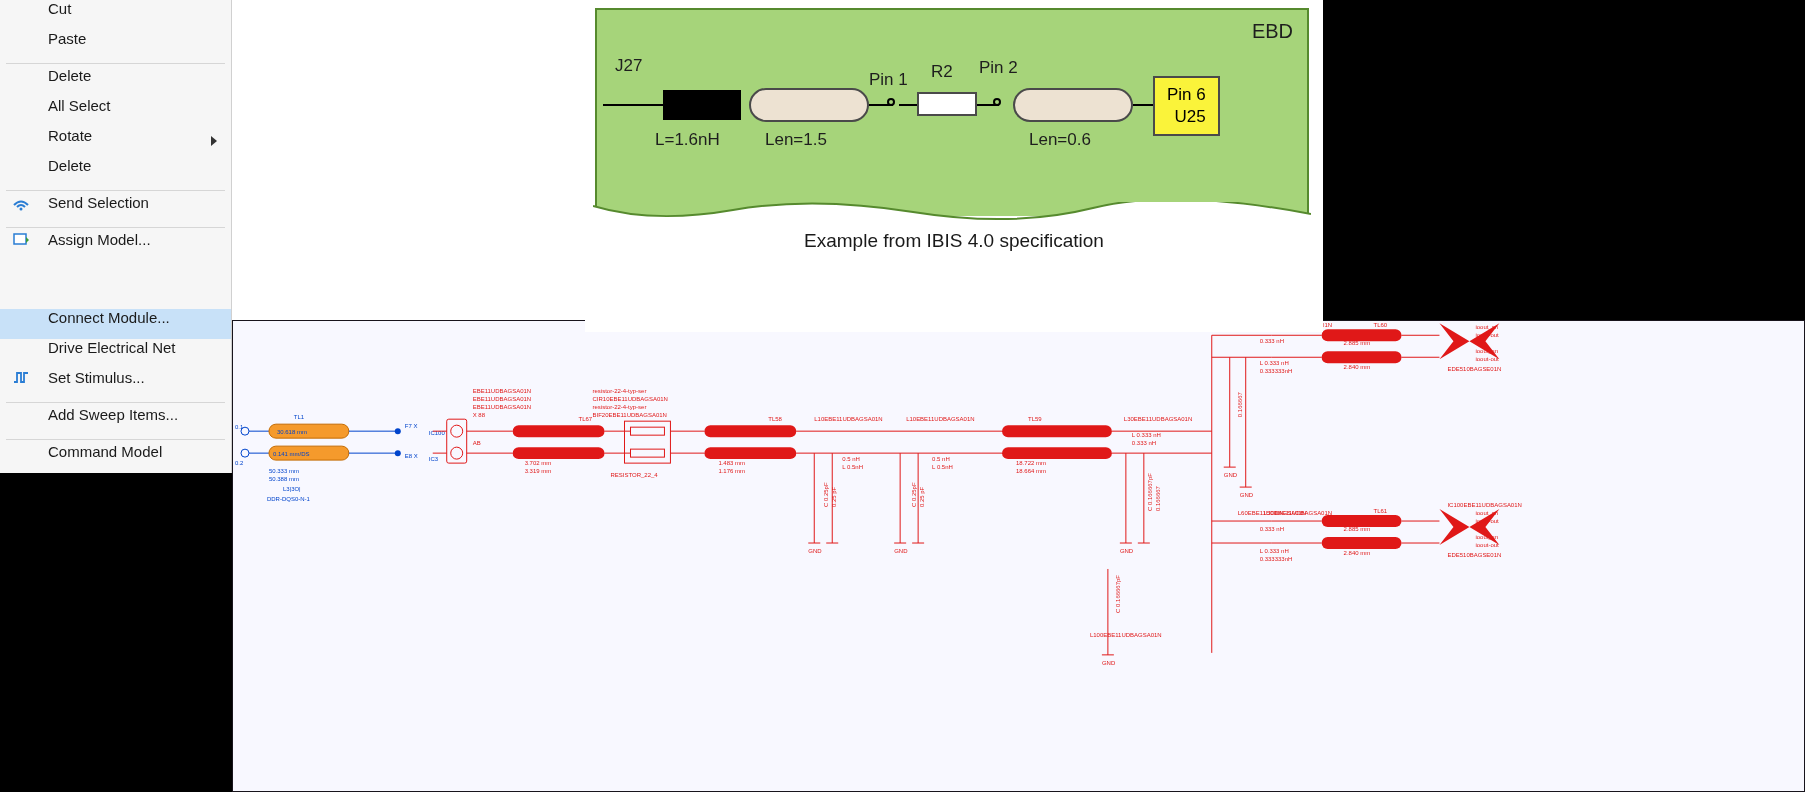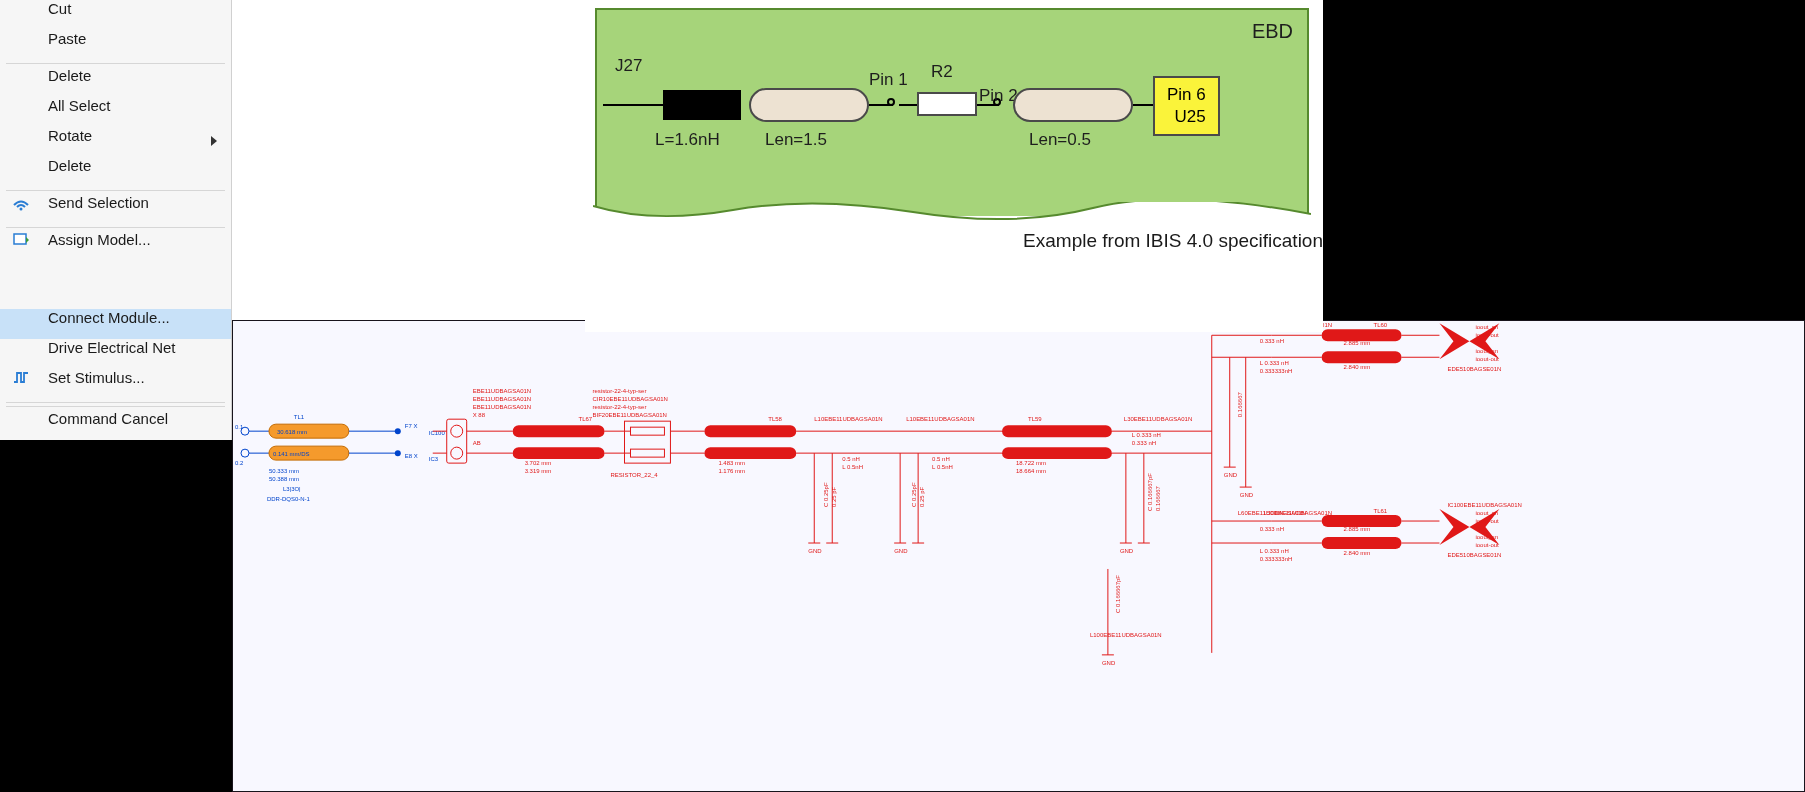--- a/index.html
+++ b/index.html
@@ -11,21 +11,21 @@
   .context-menu .item { display: flex; align-items: flex-start; height: 30px; padding-left: 48px; padding-right: 12px; color: #1a1a1a; position: relative; cursor: default; }
   .context-menu .sep { height: 1px; background: #d6d6d6; margin: 3px 6px; }
   .context-menu .item.sel { background: #c8e1f8; margin-top: 48px; }
   .context-menu .item .arrow { position: absolute; right: 14px; top: 9px; width: 0; height: 0; border-top: 5px solid transparent; border-bottom: 5px solid transparent; border-left: 6px solid #333; }
   .context-menu .item .icon { position: absolute; left: 12px; width: 18px; height: 18px; display: flex; align-items: center; justify-content: center; }
 
   
   .ebd-panel { position: absolute; left: 585px; top: 0; width: 738px; height: 332px; background: #fff; z-index: 10; }
   .ebd-green { position: absolute; left: 10px; top: 8px; width: 714px; height: 208px; background: #a6d47a; border: 2px solid #568a2e; border-bottom: none; }
   .ebd-wave { position: absolute; left: 8px; top: 202px; width: 718px; height: 24px; }
-  .ebd-caption { position: absolute; left: 0; right: 0; top: 230px; text-align: right; font-size: 19px; color: #1a1a1a; }
+  .ebd-caption { position: absolute; left: 0; right: 0; top: 230px; text-align: center; font-size: 19px; color: #1a1a1a; }
   .ebd-label { position: absolute; font-size: 17px; color: #1e1e1e; }
   .ebd-box-yellow { position: absolute; background: #faf33a; border: 2px solid #4a4a4a; padding: 6px 12px; font-size: 17px; line-height: 1.3; text-align: right; }
   .ebd-rect-black { position: absolute; background: #000; }
   .ebd-cyl { position: absolute; background: #ede2d2; border: 2px solid #4a4a4a; border-radius: 999px; }
   .ebd-resistor { position: absolute; background: #fff; border: 2px solid #4a4a4a; }
   .ebd-wire { position: absolute; height: 2px; background: #000; }
   .ebd-dot { position: absolute; width: 8px; height: 8px; border: 2px solid #000; border-radius: 50%; background: #a6d47a; }
 
   
   .canvas { position: absolute; left: 232px; top: 320px; right: 0; bottom: 0; background: #f8f8ff; border: 1px solid #18141c; }
@@ -92,23 +92,26 @@
       </div>
     <div class="item">
       <span class="icon">
           <svg width="18" height="18" viewBox="0 0 18 18">
             <path d="M2 13 L5 13 L5 4 L9 4 L9 13 L12 13 L12 4 L16 4" stroke="#2a7dd4" stroke-width="1.8" fill="none"></path>
           </svg>
         </span>
       <span>Set Stimulus...</span>
     </div>
     <div class="sep"></div>
-    <div class="sep"></div>
-    <div class="item">
-        <span>Command Cancel</span>
+    <div class="item">
+        <span>Add Sweep Items...</span>
+      </div>
+    <div class="sep"></div>
+    <div class="item">
+        <span>Command Model</span>
       </div>
   </div>
 
   <div class="ebd-panel">
     <div class="ebd-green">
       <span class="ebd-label" style="right:14px;top:10px;font-size:20px;">EBD</span>
       <span class="ebd-label" style="left:18px;top:46px;">J27</span>
 
       <div class="ebd-wire" style="left:6px;top:94px;width:60px;"></div>
       <div class="ebd-rect-black" style="left:66px;top:80px;width:78px;height:30px;"></div>
@@ -119,24 +122,24 @@
 
       <div class="ebd-wire" style="left:272px;top:94px;width:24px;"></div>
       <div class="ebd-dot" style="left:290px;top:88px;"></div>
       <span class="ebd-label" style="left:272px;top:60px;">Pin 1</span>
 
       <span class="ebd-label" style="left:334px;top:52px;">R2</span>
       <div class="ebd-wire" style="left:302px;top:94px;width:20px;"></div>
       <div class="ebd-resistor" style="left:320px;top:82px;width:60px;height:24px;"></div>
       <div class="ebd-wire" style="left:380px;top:94px;width:22px;"></div>
       <div class="ebd-dot" style="left:396px;top:88px;"></div>
-      <span class="ebd-label" style="left:382px;top:48px;margin-top:28px;">Pin 2</span>
+      <span class="ebd-label" style="left:382px;top:48px;">Pin 2</span>
 
       <div class="ebd-cyl" style="left:416px;top:78px;width:120px;height:34px;"></div>
-      <span class="ebd-label" style="left:432px;top:120px;">Len=0.5</span>
+      <span class="ebd-label" style="left:432px;top:120px;">Len=0.6</span>
 
       <div class="ebd-wire" style="left:536px;top:94px;width:20px;"></div>
       <div class="ebd-box-yellow" style="left:556px;top:66px;">
         <div>Pin 6</div>
         <div>U25</div>
       </div>
     </div>
     <svg class="ebd-wave" viewBox="0 0 718 24" preserveAspectRatio="none">
       <path d="M0 4 Q60 22 140 8 T320 10 T500 6 T718 12 L718 24 L0 24 Z" fill="#fff"></path>
       <path d="M0 4 Q60 22 140 8 T320 10 T500 6 T718 12" fill="none" stroke="#568a2e" stroke-width="2"></path>

